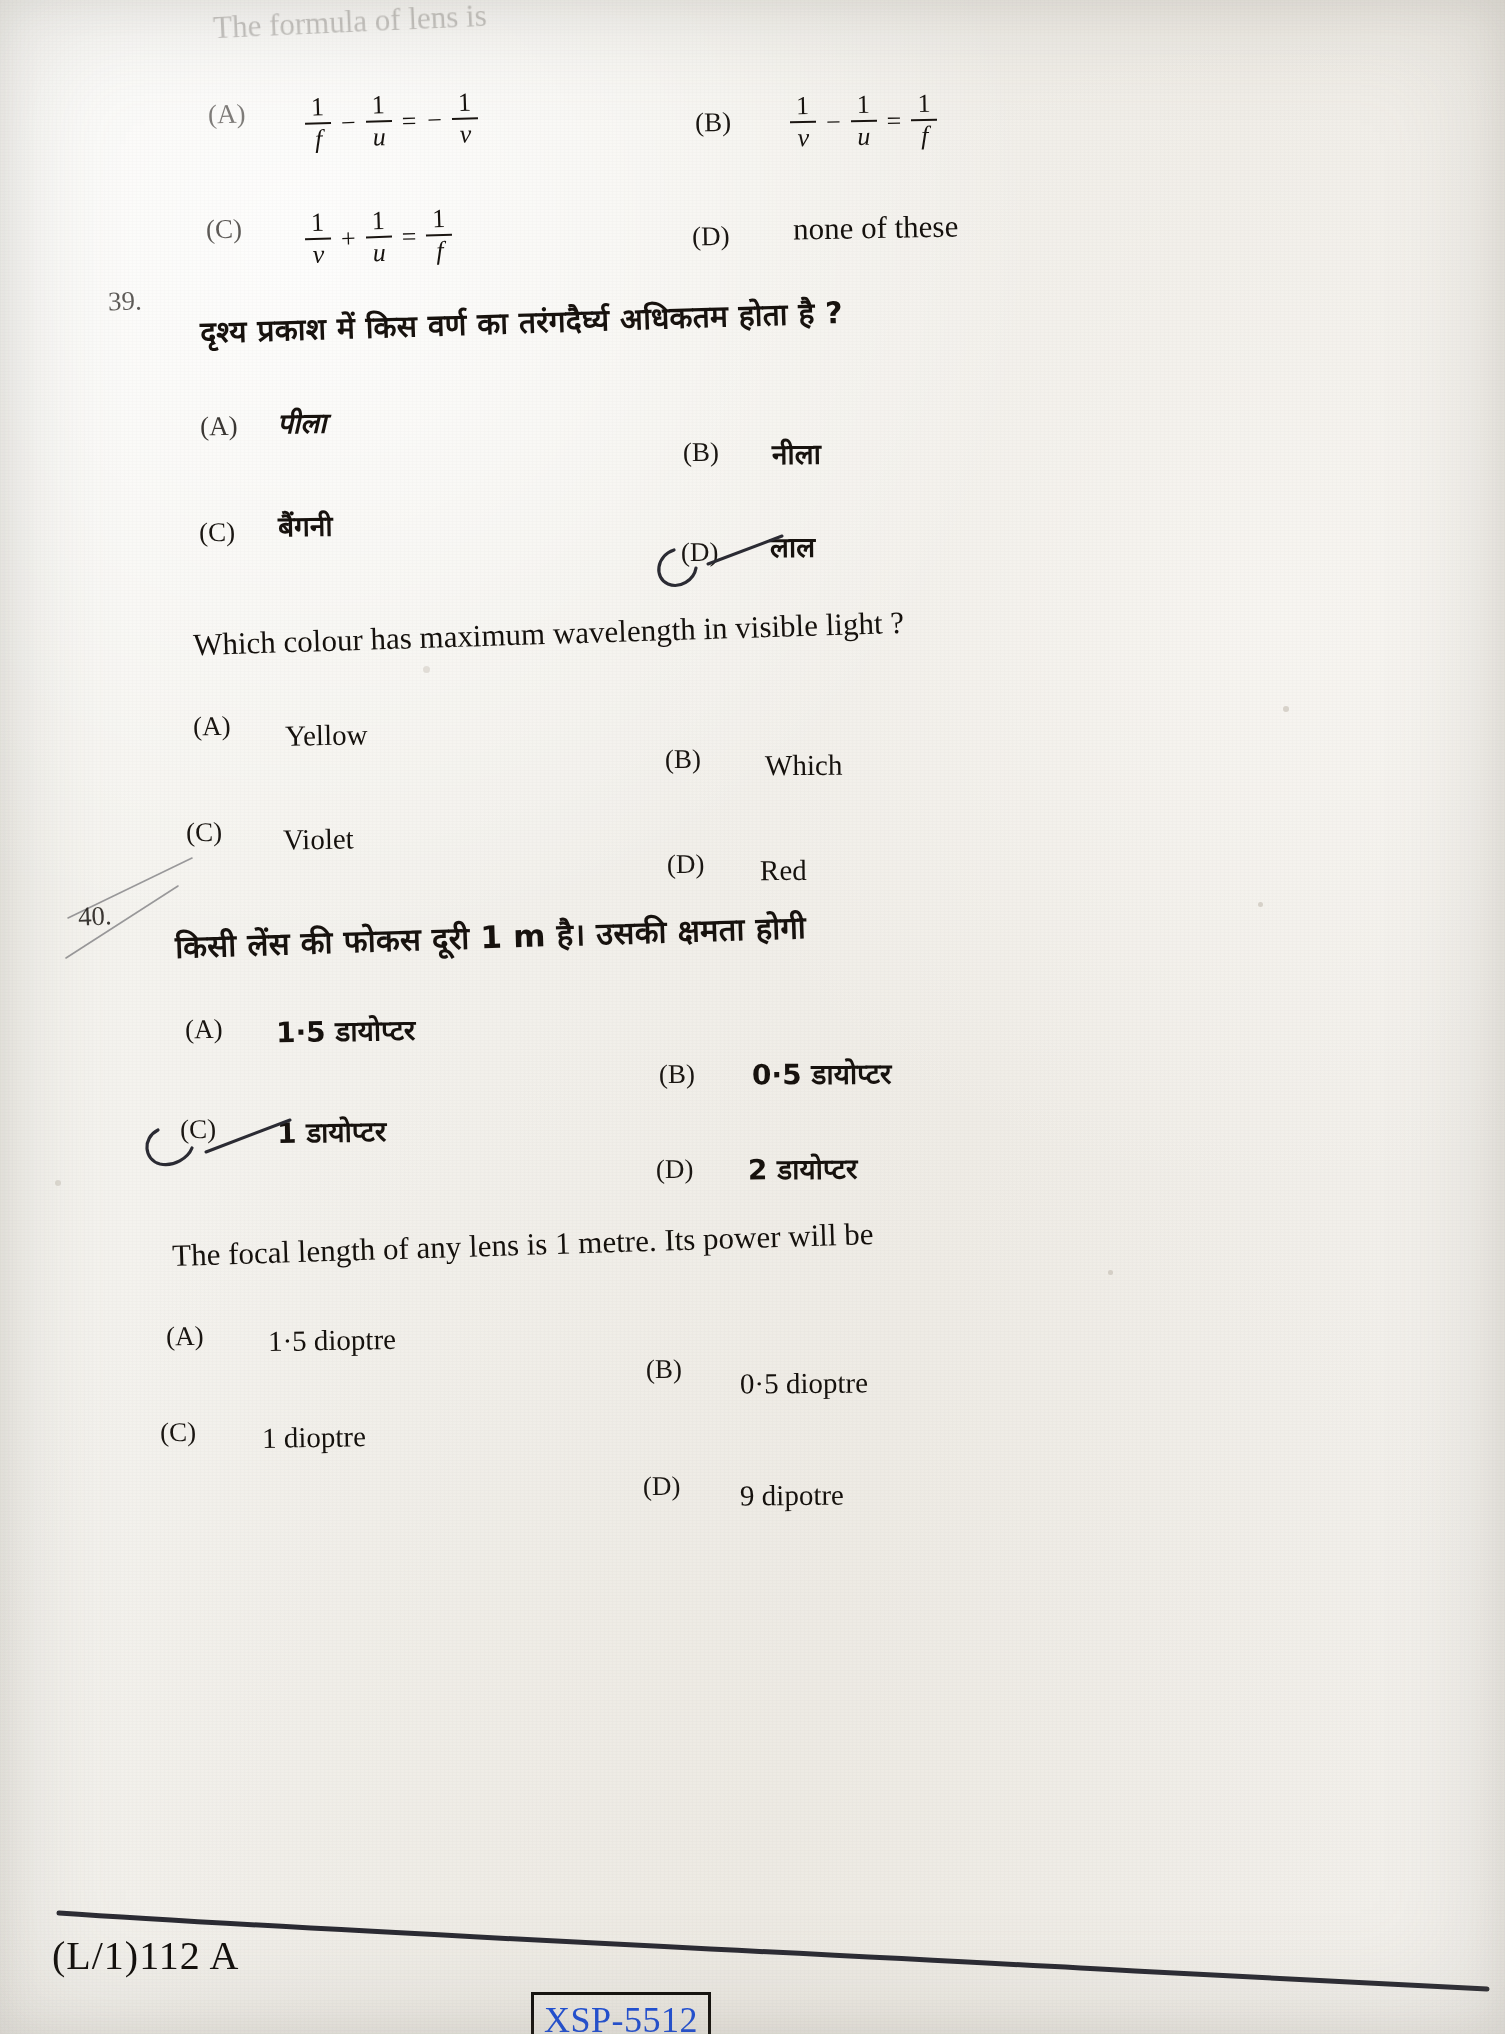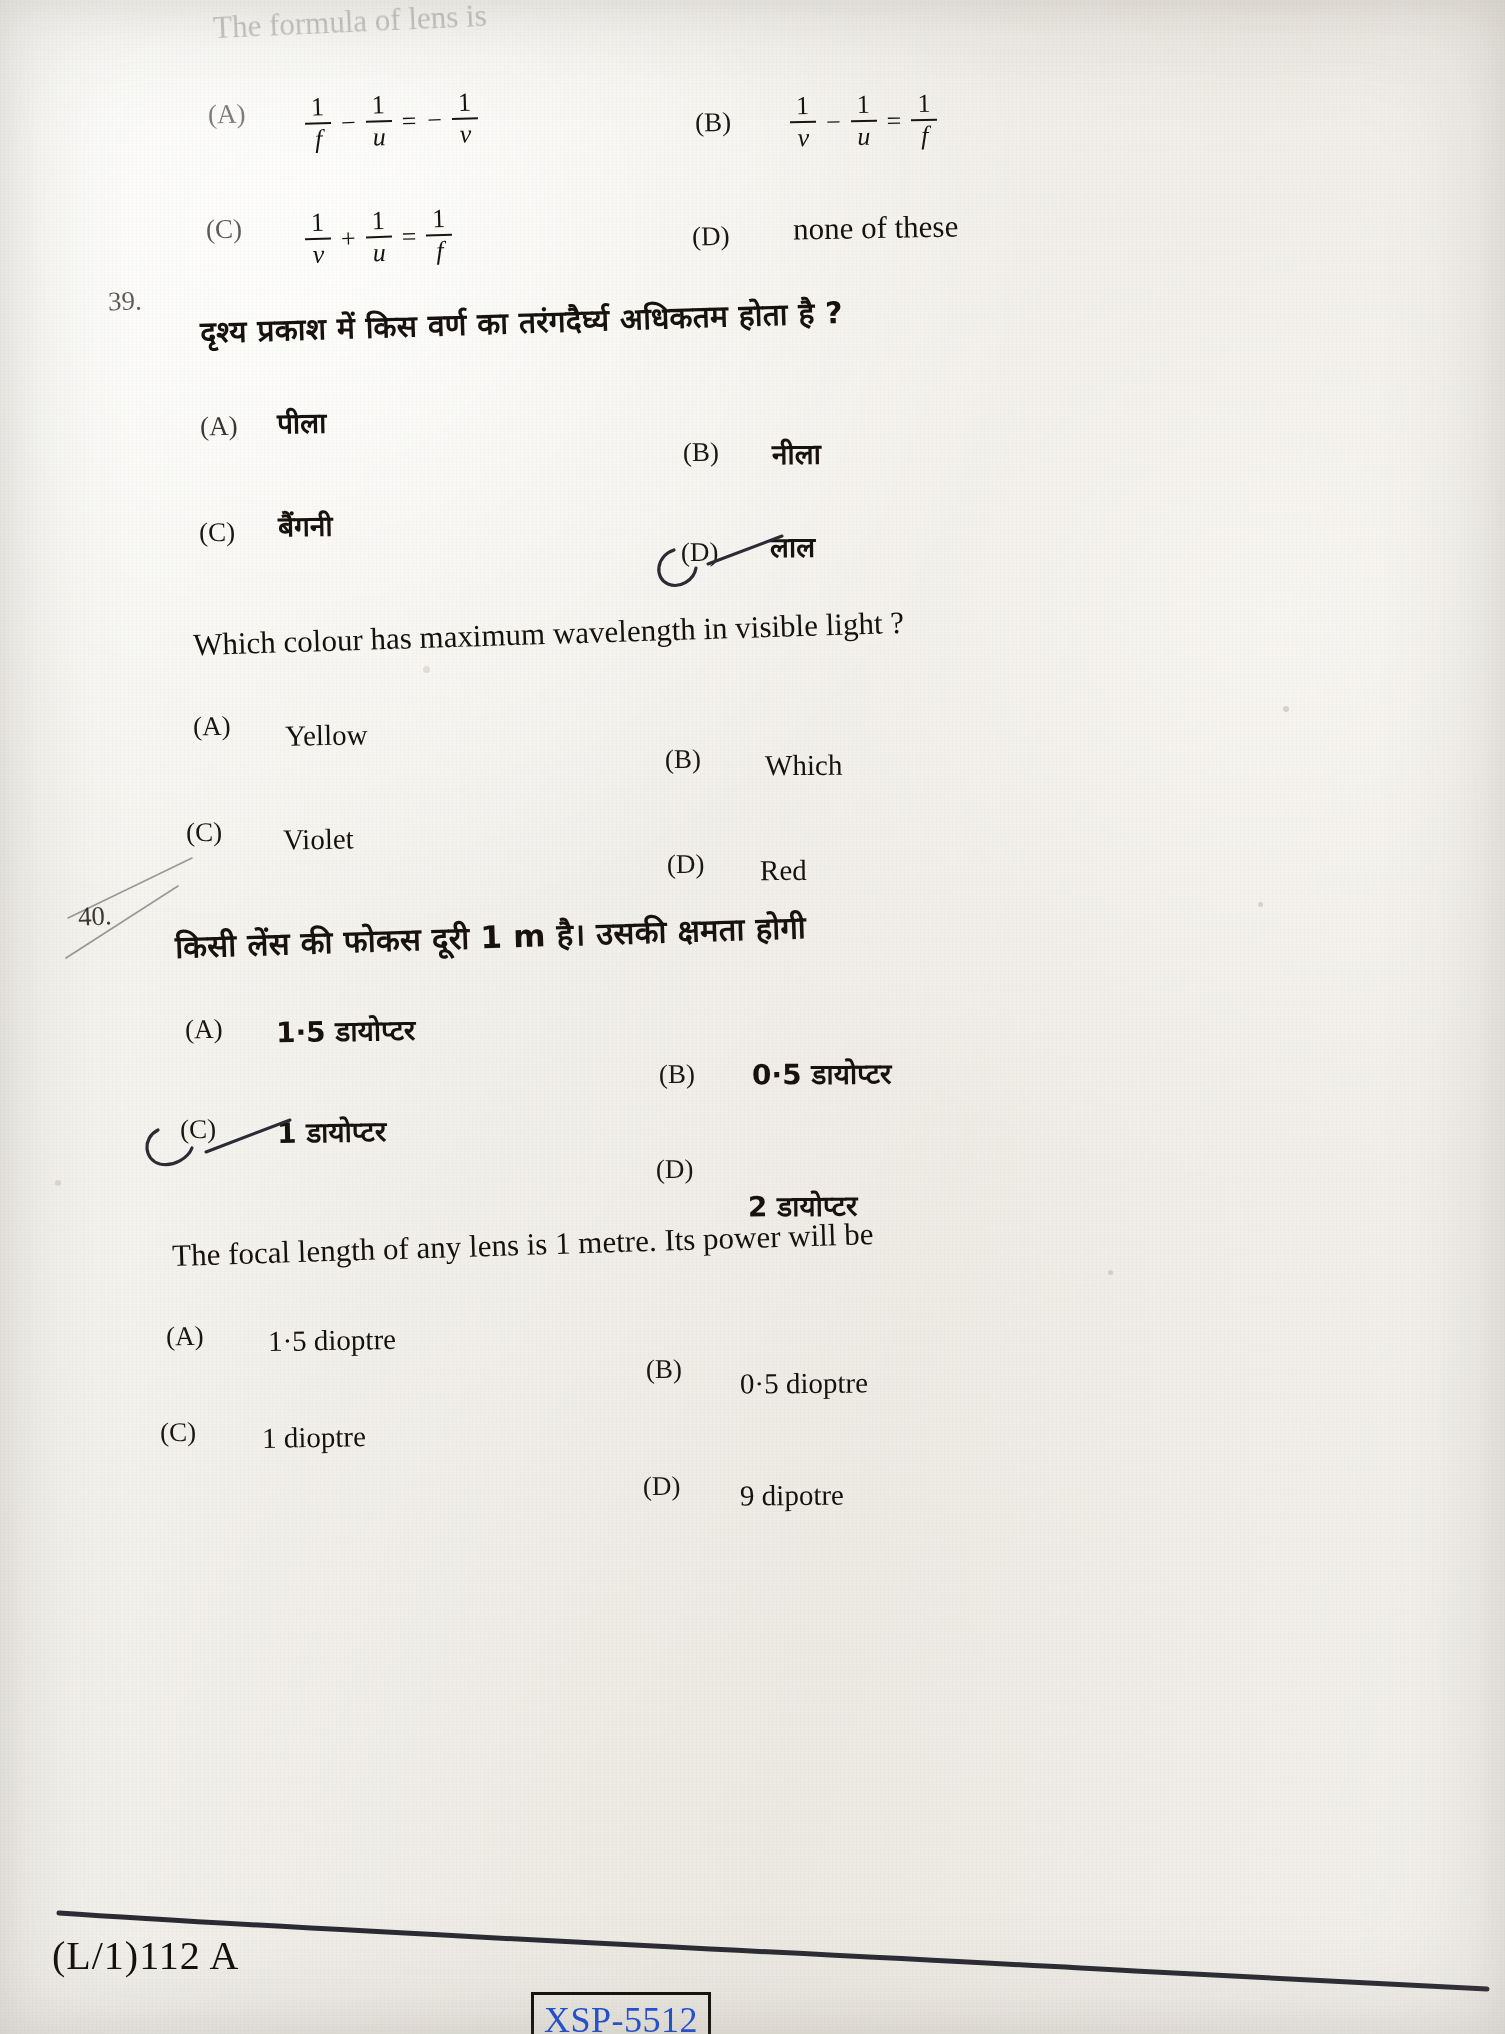--- a/index.html
+++ b/index.html
@@ -185,21 +185,21 @@
   </div>
 
   <div class="tx lab r1" style="left:692px;top:222px;">(D)</div>
   <div class="tx eng oeng r1" style="left:793px;top:211px;font-size:31px;">none of these</div>
 
   <div class="tx qnum r2 ink-70" style="left:108px;top:287px;">39.</div>
 
   <div class="tx hindi qhindi r2" style="left:200px;top:306px;">दृश्य प्रकाश में किस वर्ण का तरंगदैर्घ्य अधिकतम होता है  ?</div>
 
   <div class="tx lab r1 ink-85" style="left:200px;top:412px;">(A)</div>
-  <div class="tx hindi ohindi r1" style="left:277px;top:409px;">पीला</div>
+  <div class="tx hindi ohindi r1" style="left:277px;top:409px;font-style:italic;">पीला</div>
 
   <div class="tx lab r0" style="left:683px;top:438px;">(B)</div>
   <div class="tx hindi ohindi r0" style="left:772px;top:440px;">नीला</div>
 
   <div class="tx lab r1" style="left:199px;top:518px;">(C)</div>
   <div class="tx hindi ohindi r1" style="left:278px;top:512px;">बैंगनी</div>
 
   <div class="tx lab r0" style="left:681px;top:538px;">(D)</div>
   <div class="tx hindi ohindi r0" style="left:770px;top:533px;">लाल</div>
 
@@ -242,21 +242,21 @@
 
   <div class="tx lab r1" style="left:180px;top:1115px;">(C)</div>
   <div class="tx hindi ohindi r1" style="left:277px;top:1118px;">1 डायोप्टर</div>
 
   <svg class="pen" style="left:140px;top:1108px;width:200px;height:80px;">
     <path d="M18,22 C2,30 4,52 20,56 C34,59 48,50 52,40" stroke-width="3.2"></path>
     <path d="M66,44 L150,12" stroke-width="3"></path>
   </svg>
 
   <div class="tx lab r0" style="left:656px;top:1155px;">(D)</div>
-  <div class="tx hindi ohindi r0" style="left:748px;top:1155px;margin-top:37px;">2 डायोप्टर</div>
+  <div class="tx hindi ohindi r0" style="left:748px;top:1155px;">2 डायोप्टर</div>
 
   <div class="tx eng qeng r2" style="left:172px;top:1228px;">The focal length of any lens is 1 metre. Its power will be</div>
 
   <div class="tx lab r1" style="left:166px;top:1322px;">(A)</div>
   <div class="tx eng oeng r1" style="left:268px;top:1325px;">1·5 dioptre</div>
 
   <div class="tx lab r0" style="left:646px;top:1355px;">(B)</div>
   <div class="tx eng oeng r0" style="left:740px;top:1368px;">0·5 dioptre</div>
 
   <div class="tx lab r1" style="left:160px;top:1418px;">(C)</div>

